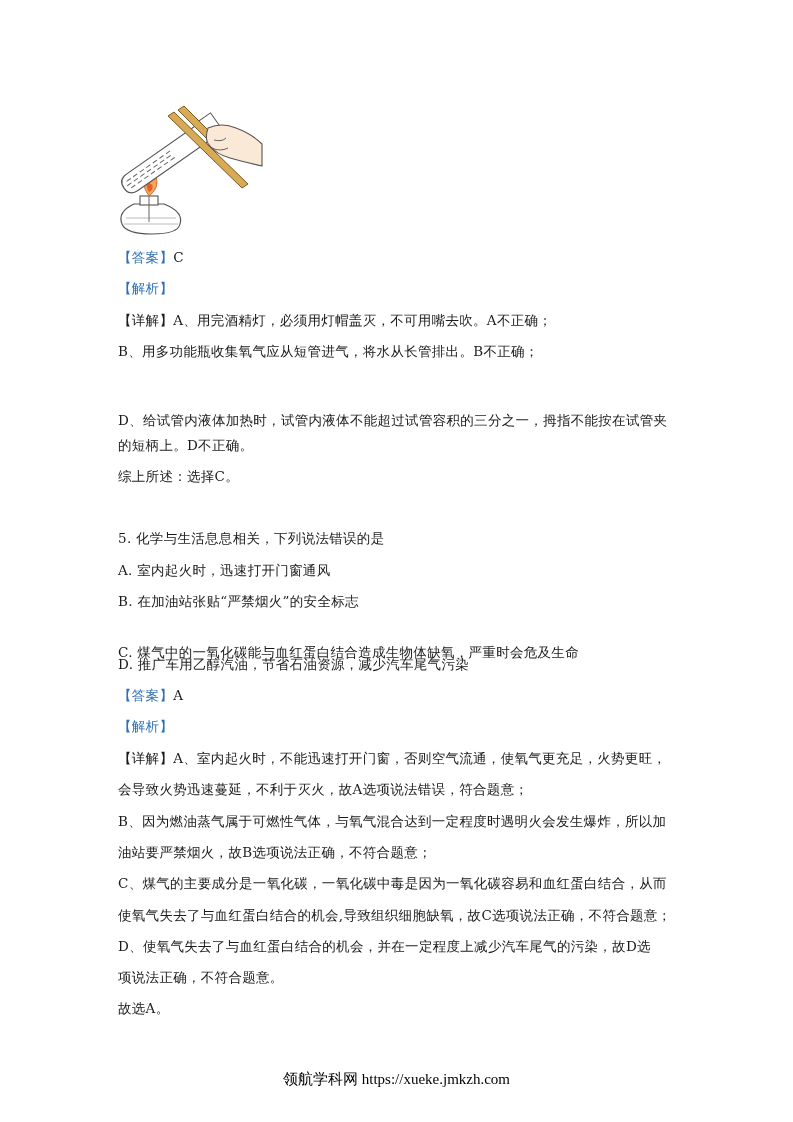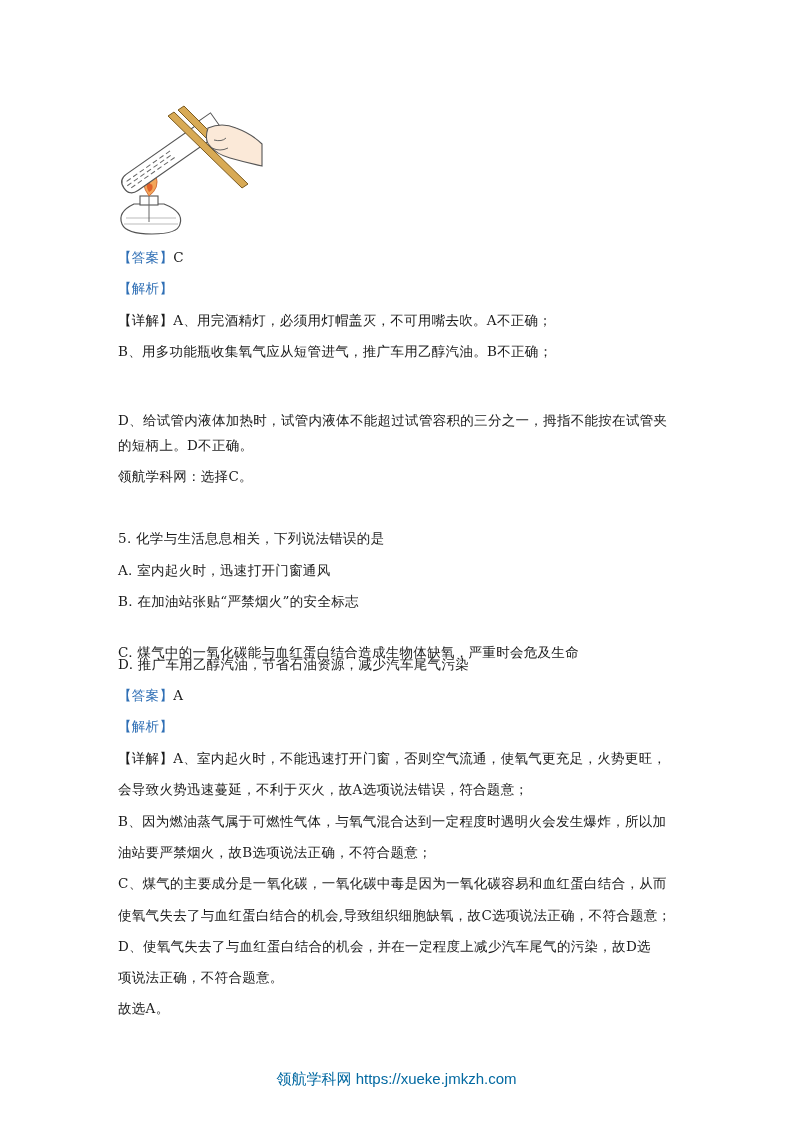--- a/index.html
+++ b/index.html
@@ -3,21 +3,21 @@
 <meta charset="utf-8">
 <style>
   html, body { margin: 0; padding: 0; background: #ffffff; }
   body { width: 793px; height: 1122px; position: relative; overflow: hidden;
          font-family: "DejaVu Serif", "Liberation Serif", serif; color: #1a1a1a; }
   .page { position: absolute; left: 0; top: 0; width: 793px; height: 1122px; }
   .illus { position: absolute; left: 112px; top: 92px; width: 168px; height: 146px; }
   .line { position: absolute; left: 118px; font-size: 13.5px; line-height: 18px; white-space: nowrap; letter-spacing: 0.3px; }
   .tag { color: #2f6fb5; margin-top: 12px; }
   .footer { position: absolute; top: 1070px; left: 0; width: 793px; text-align: center;
-            font-family: Liberation Sans, sans-serif; font-size: 15px; color: #0369a1; }
+            font-family: Liberation Serif, serif; font-size: 15px; color: #000000; }
 </style>
 </head>
 <body>
 
 <div class="page">
 
   <svg class="illus" viewBox="0 0 168 146">
 
     <path d="M22 112 Q5 120 10 132 Q14 142 40 142 Q66 142 68 132 Q72 120 52 112 Z" fill="#fff" stroke="#555" stroke-width="1.2"></path>
     <line x1="14" y1="126" x2="64" y2="126" stroke="#aaa" stroke-width="0.8"></line>
@@ -46,24 +46,24 @@
 
   <div class="line" style="top:248px">
     <span class="tag">【答案】</span><span>C</span>
   </div>
   <div class="line" style="top:279px">
     <span class="tag">【解析】</span>
   </div>
   <div class="line" style="top:311px">
     <span>【详解】</span><span>A、用完酒精灯，必须用灯帽盖灭，不可用嘴去吹。A不正确；</span>
   </div>
-  <div class="line" style="top:342px">B、用多功能瓶收集氧气应从短管进气，推广车用乙醇汽油。B不正确；</div>
+  <div class="line" style="top:342px">B、用多功能瓶收集氧气应从短管进气，将水从长管排出。B不正确；</div>
   <div class="line" style="top:411px">D、给试管内液体加热时，试管内液体不能超过试管容积的三分之一，拇指不能按在试管夹</div>
   <div class="line" style="top:436px">的短柄上。D不正确。</div>
-  <div class="line" style="top:467px">领航学科网：选择C。</div>
+  <div class="line" style="top:467px">综上所述：选择C。</div>
 
   <div class="line" style="top:529px">5. 化学与生活息息相关，下列说法错误的是</div>
   <div class="line" style="top:561px">A. 室内起火时，迅速打开门窗通风</div>
   <div class="line" style="top:592px">B. 在加油站张贴“严禁烟火”的安全标志</div>
   <div class="line" style="top:643px">C. 煤气中的一氧化碳能与血红蛋白结合造成生物体缺氧，严重时会危及生命</div>
   <div class="line" style="top:655px">D. 推广车用乙醇汽油，节省石油资源，减少汽车尾气污染</div>
 
   <div class="line" style="top:686px">
     <span class="tag">【答案】</span><span>A</span>
   </div>

